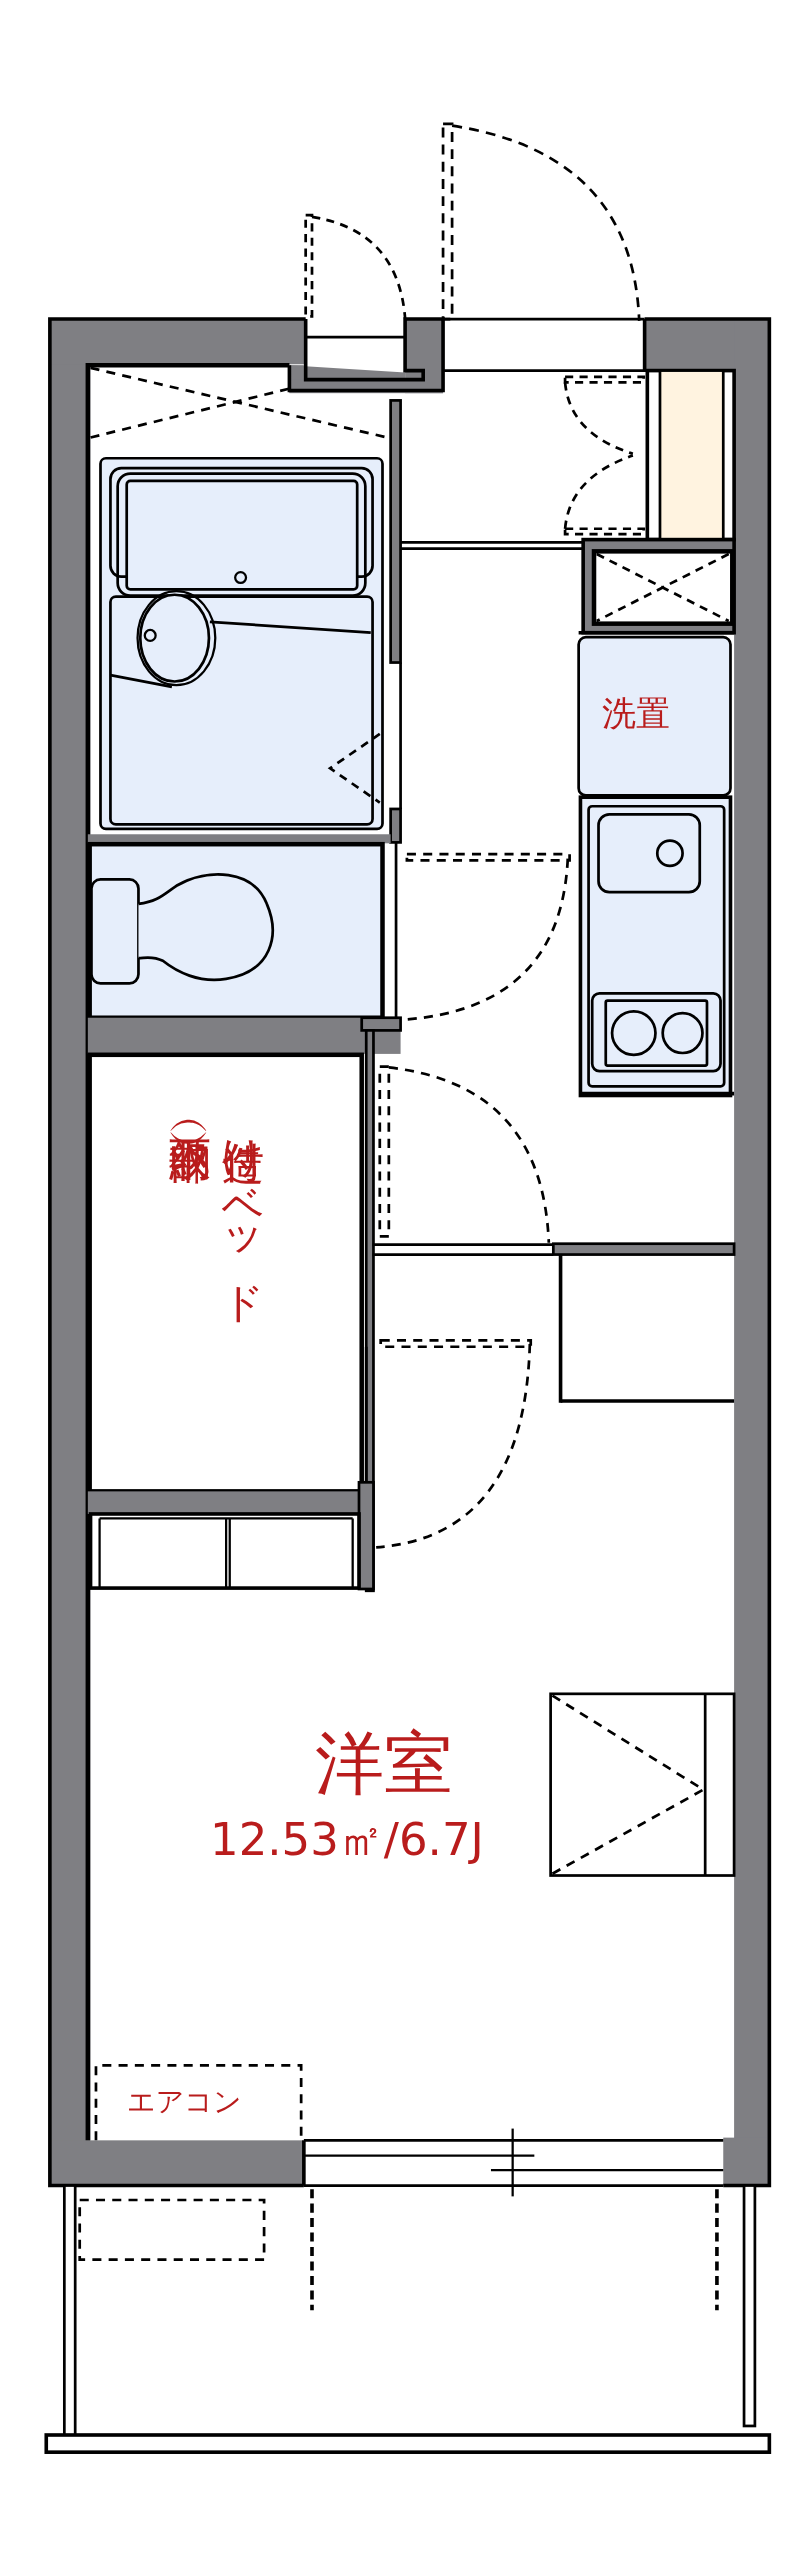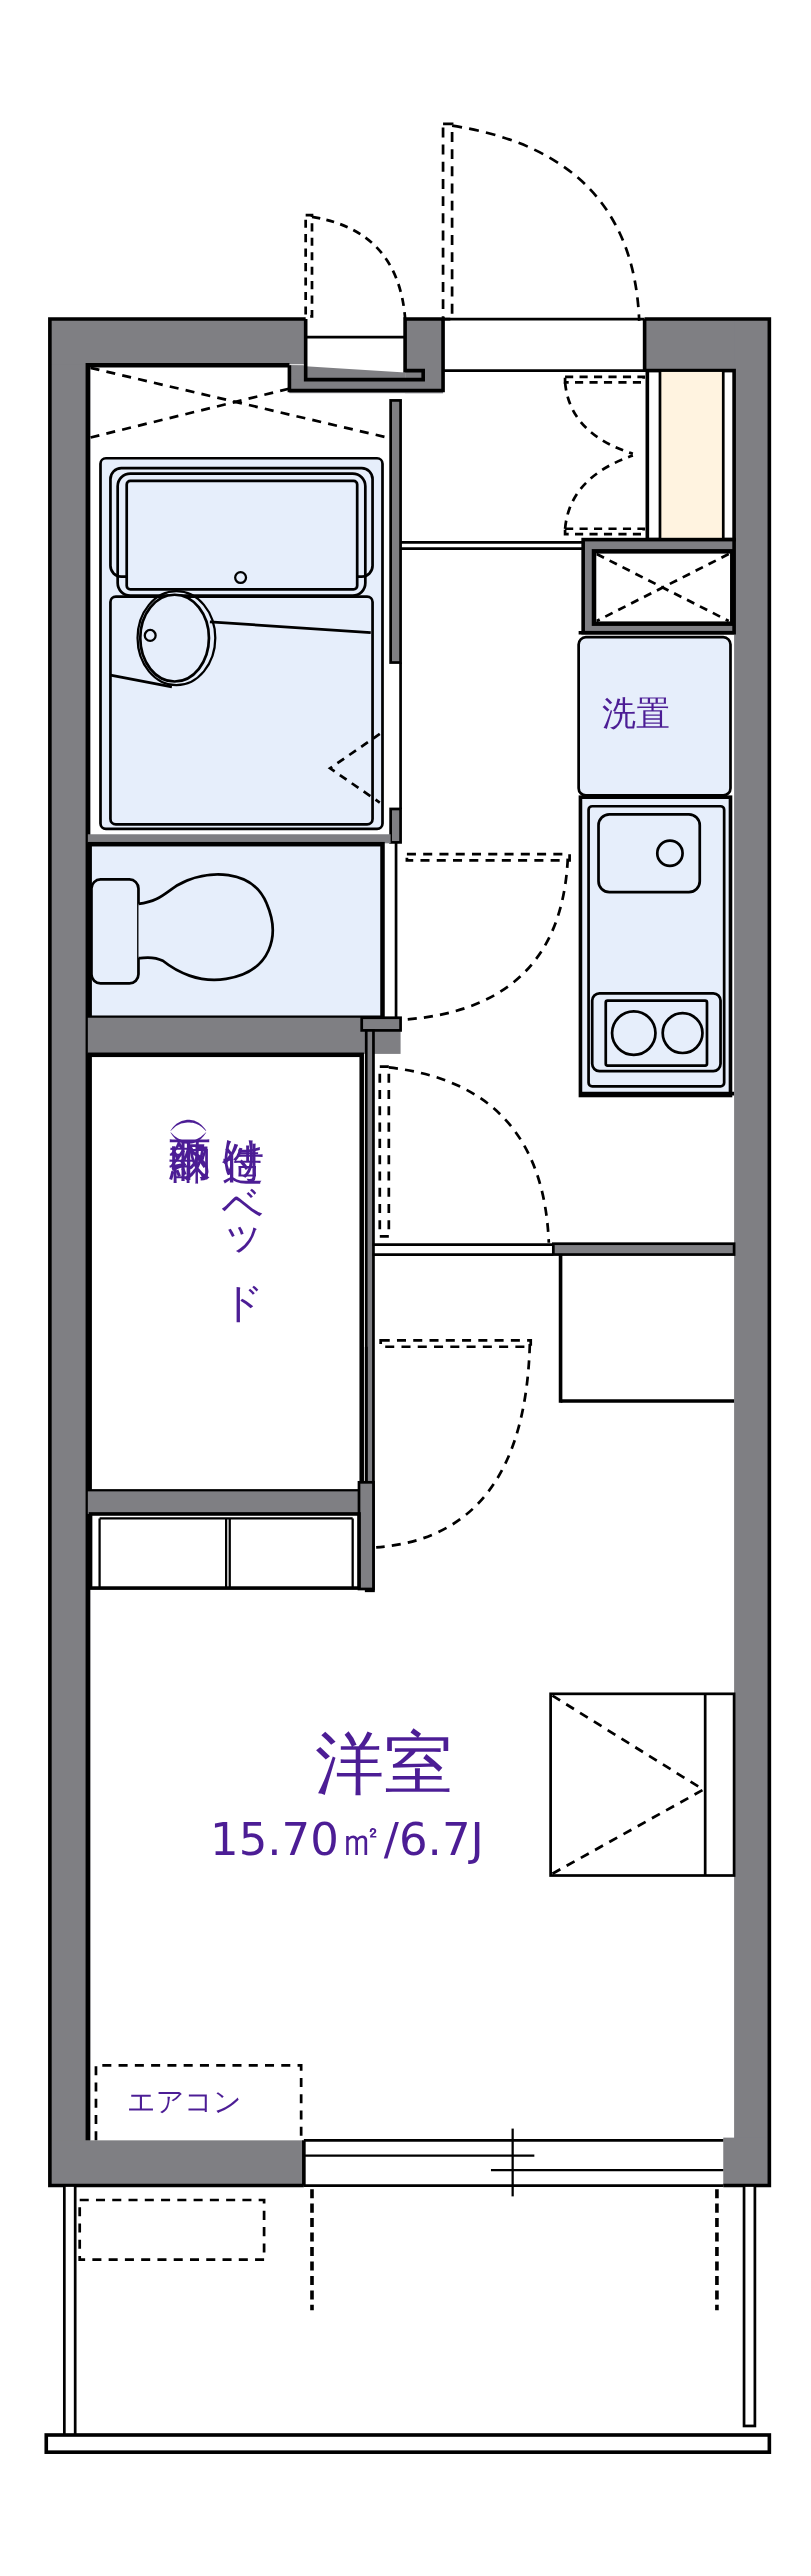--- a/index.html
+++ b/index.html
@@ -1,18 +1,18 @@
 <!DOCTYPE html>
 <html style="font-size:14.5px"><head>
 <meta charset="utf-8">
 <style>
   html, body { margin: 0; padding: 0; background: #ffffff; }
   body { width: 812px; height: 2576px; position: relative; overflow: hidden; font-family: "DejaVu Sans", sans-serif; }
   #plan { position: absolute; left: 0; top: 0; width: 812px; height: 2576px; }
-  .lbl { position: absolute; color: #4c1d95; font-family: "DejaVu Sans", sans-serif; white-space: nowrap; line-height: 1; }
+  .lbl { position: absolute; color: #b91c1c; font-family: "DejaVu Sans", sans-serif; white-space: nowrap; line-height: 1; }
   .vert { writing-mode: vertical-rl; text-orientation: upright; letter-spacing: 0px; }
 </style>
 </head>
 <body>
 
 <svg id="plan" viewBox="0 0 898 2850" xmlns="http://www.w3.org/2000/svg">
   <g fill="none" stroke="#000" stroke-width="4">
 
     <g>
 
@@ -221,16 +221,16 @@
 </svg>
 
 <div class="lbl" style="left:602px; top:696px; font-size:34px;">洗置</div>
 
 <div class="lbl vert" style="left:221px; top:1110px; font-size:42px; line-height:45px;">造付けベッド</div>
 
 <div class="lbl vert" style="left:168px; top:1107px; font-size:42px; line-height:45px;">（下部収納）</div>
 
 <div class="lbl" style="left:291px; top:1729px; font-size:69px;margin-left:24px;">洋室</div>
 
-<div class="lbl" style="left:210px; top:1817px; font-size:45px;">15.70㎡/6.7J</div>
+<div class="lbl" style="left:210px; top:1817px; font-size:45px;">12.53㎡/6.7J</div>
 
 <div class="lbl" style="left:127px; top:2088px; font-size:28px;font-family:Liberation Serif, serif;">エアコン</div>
 
 
 </body></html>

